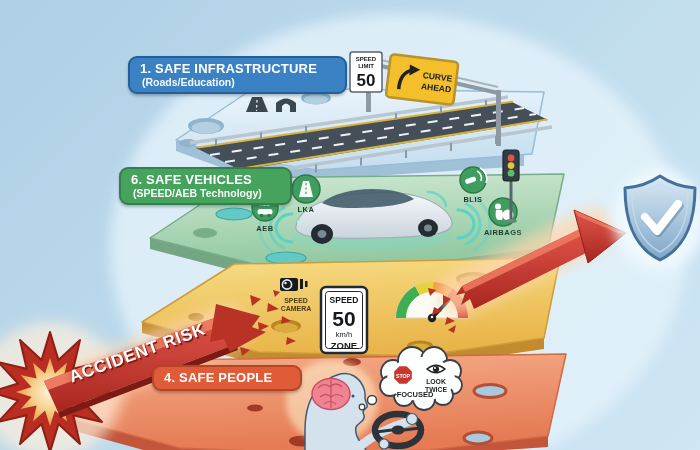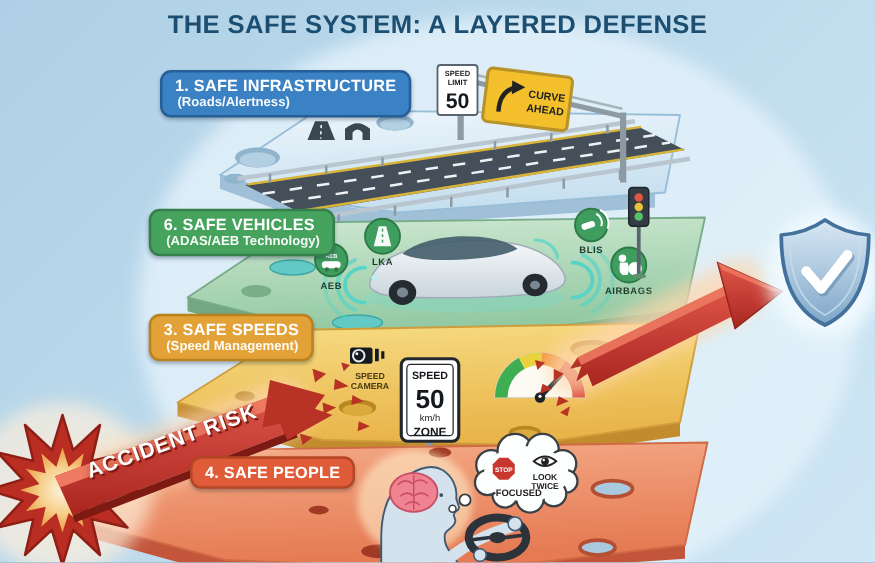--- a/index.html
+++ b/index.html
@@ -3,21 +3,21 @@
 <meta charset="utf-8">
 <style>
   html,body{margin:0;padding:0;background:#9db8cc;}
   .stage{position:relative;width:700px;height:450px;overflow:hidden;
          font-family:"Liberation Sans",sans-serif;
          background:linear-gradient(135deg,#aecfe5 0%,#bcdaec 45%,#cfe6f4 100%);}
   .stage svg{position:absolute;left:0;top:0;z-index:1;}
   svg text{font-family:"Liberation Sans",sans-serif;}
   .main-title{position:absolute;z-index:3;left:0;right:0;top:8px;text-align:center;
       font-size:20.5px;font-weight:bold;color:#1b4e70;letter-spacing:.3px;}
-  .label-box{position:absolute;z-index:3;border-radius:9px;padding:3px 10px 4px 10px;
+  .label-box{position:absolute;z-index:3;border-radius:9px;padding:3px 28px 4px 10px;
       color:#fff;white-space:nowrap;box-shadow:0 2px 3px rgba(20,40,60,.3);}
   .lb-title{font-size:13px;font-weight:bold;letter-spacing:.2px;}
   .lb-sub{font-size:10.5px;font-weight:bold;opacity:.95;padding-left:2px;}
   .lb1{left:128px;top:56px;background:#3b82c4;border:2px solid #265e97;}
   .lb2{left:119px;top:167px;background:#46a35d;border:2px solid #35804a;}
   .lb3{left:119px;top:251px;background:#e2a238;border:2px solid #b9821f;}
   .lb4{left:152px;top:365px;background:#e05b38;border:2px solid #b44626;}
   .risk-text{position:absolute;z-index:4;left:70px;top:368px;width:200px;
       transform:rotate(-20deg);transform-origin:0 50%;
       font-size:17px;font-weight:bold;color:#fff;letter-spacing:.8px;
@@ -342,33 +342,28 @@
 
   <g>
     <ellipse cx="660" cy="219" rx="46" ry="50" fill="#f2fbff" opacity="0.9" filter="url(#soft)"></ellipse>
     <path d="M660,176 C670,183 682,187 695,188 C695,220 687,247 660,260 C633,247 625,220 625,188 C638,187 650,183 660,176 Z" fill="url(#shieldGrad)" stroke="#44719c" stroke-width="3" stroke-linejoin="round"></path>
     <path d="M660,184 C668,189 678,193 688,194 C688,219 681,241 660,252 C639,241 632,219 632,194 C642,193 652,189 660,184 Z" fill="none" stroke="#c8dcec" stroke-width="1.5" opacity="0.8"></path>
     <path d="M645,217 L657,231 L678,204" stroke="#5580a6" stroke-width="8.5" fill="none" stroke-linecap="round" stroke-linejoin="round" opacity="0.5" transform="translate(1.5,2)"></path>
     <path d="M645,217 L657,231 L678,204" stroke="#ffffff" stroke-width="8" fill="none" stroke-linecap="round" stroke-linejoin="round"></path>
   </g>
 </svg>
 
-<div class="main-title">THE SAFE SYSTEM: A LAYERED DEFENSE</div>
 
 <div class="label-box lb1">
   <div class="lb-title">1. SAFE INFRASTRUCTURE</div>
-  <div class="lb-sub">(Roads/Alertness)</div>
+  <div class="lb-sub">(Roads/Education)</div>
 </div>
 <div class="label-box lb2">
   <div class="lb-title">6. SAFE VEHICLES</div>
-  <div class="lb-sub">(ADAS/AEB Technology)</div>
-</div>
-<div class="label-box lb3">
-  <div class="lb-title">3. SAFE SPEEDS</div>
-  <div class="lb-sub">(Speed Management)</div>
+  <div class="lb-sub">(SPEED/AEB Technology)</div>
 </div>
 <div class="label-box lb4">
   <div class="lb-title">4. SAFE PEOPLE</div>
 </div>
 
 <div class="risk-text">ACCIDENT RISK</div>
 
 </div>
 
 </body></html>

